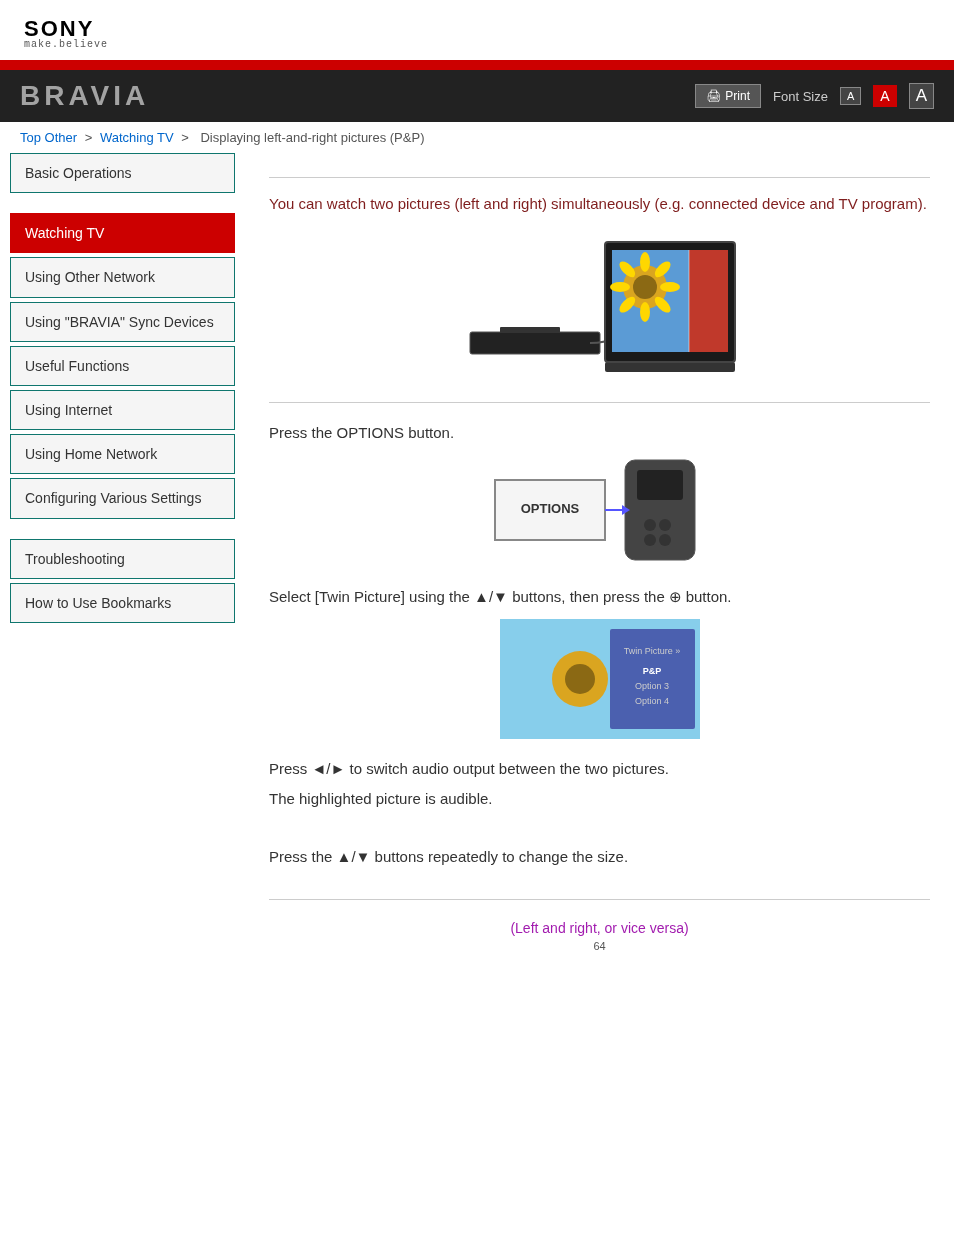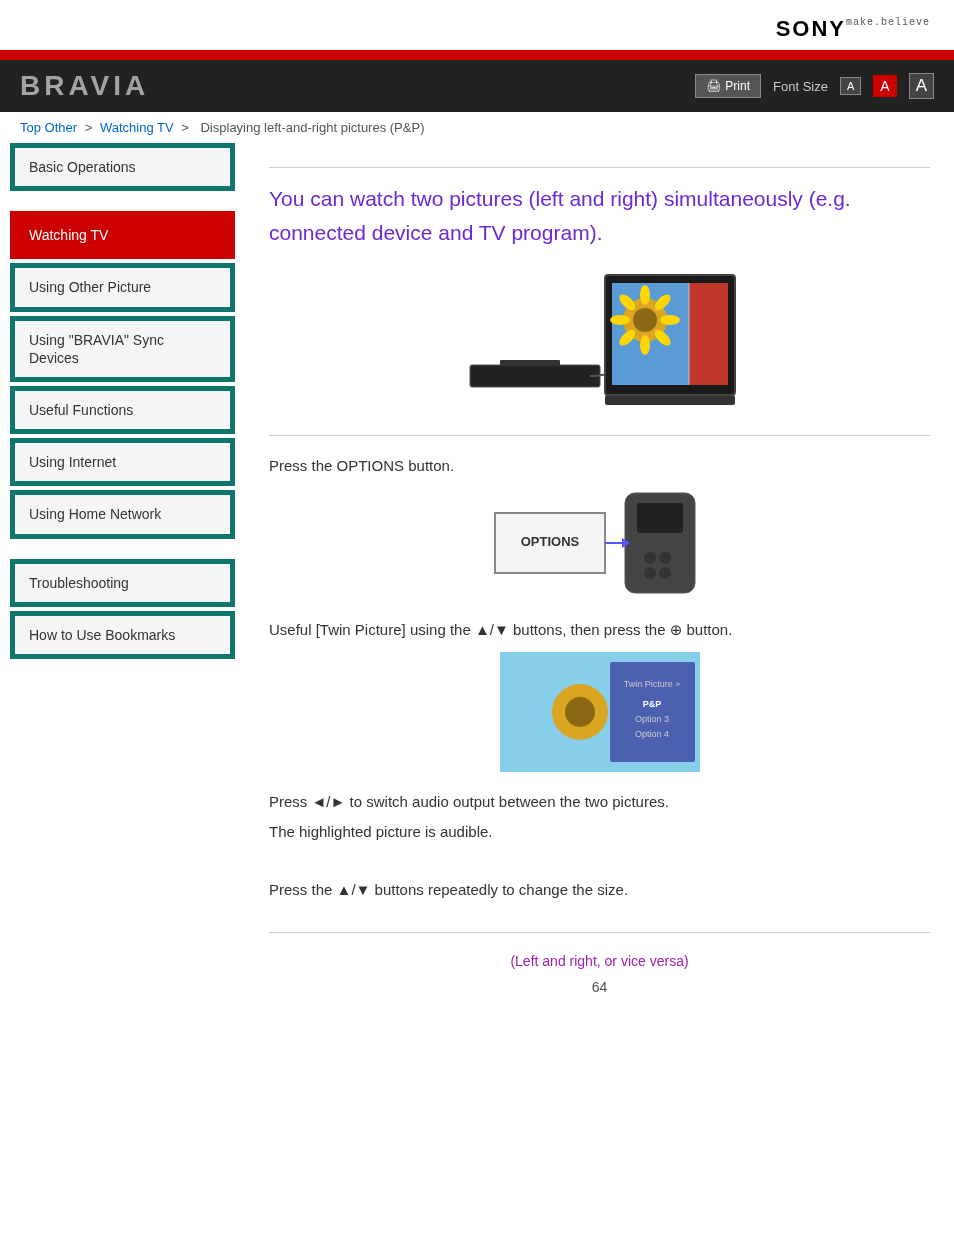--- a/index.html
+++ b/index.html
@@ -1,20 +1,20 @@
 <!DOCTYPE html>
 <html><head>
   <meta charset="utf-8">
   <style>
     * { margin: 0; padding: 0; box-sizing: border-box; }
     body { font-family: Arial, sans-serif; font-size: 14px; color: #333; background: #fff; width: 954px; }
 
     
     .sony-header { padding: 18px 24px 10px 24px; }
-    .sony-logo { display: flex; line-height: 1; justify-content: flex-end; }
+    .sony-logo { display: flex; flex-direction: column; line-height: 1; }
     .sony-logo .sony-text { font-size: 22px; font-weight: bold; letter-spacing: 2px; color: #000; }
     .sony-logo .make-believe { font-size: 10px; color: #555; letter-spacing: 1px; font-family: Liberation Mono, monospace; }
 
     
     .red-bar { background: #cc0000; height: 10px; width: 100%; }
 
     
     .bravia-toolbar { background: #222; color: #fff; display: flex; align-items: center; justify-content: space-between; padding: 10px 20px; }
     .bravia-title { font-size: 28px; font-weight: bold; letter-spacing: 4px; color: #a3a3a3; }
     .toolbar-right { display: flex; align-items: center; gap: 12px; }
@@ -26,45 +26,45 @@
     
     .breadcrumb { padding: 8px 20px; font-size: 13px; color: #555; }
     .breadcrumb a { color: #0066cc; text-decoration: none; }
     .breadcrumb span { color: #555; margin: 0 4px; }
 
     
     .main-layout { display: flex; padding: 0; }
 
     
     .sidebar { width: 245px; min-width: 245px; padding: 0 10px 20px 10px; }
-    .sidebar-item { border: 5px solid #0f766e; background: #f5f5f5; padding: 10px 14px; margin-bottom: 4px; cursor: pointer; font-size: 14px; color: #333; line-height: 1.3; }
+    .sidebar-item { border: 1px solid #0f766e; background: #f5f5f5; padding: 10px 14px; margin-bottom: 4px; cursor: pointer; font-size: 14px; color: #333; line-height: 1.3; }
     .sidebar-item.active { background: #cc0000; color: #fff; border-color: #cc0000; }
     .sidebar-spacer { height: 16px; }
 
     
     .content { flex: 1; padding: 10px 24px 24px 24px; }
     .content-divider { border: none; border-top: 1px solid #ccc; margin: 14px 0; }
 
-    .content-text { font-size: 21px; line-height: 1.6; margin-bottom: 12px; color: #6d28d9; }
+    .content-text { font-size: 15px; line-height: 1.6; margin-bottom: 12px; color: #7f1d1d; }
 
     
     .tv-image-container { display: flex; justify-content: center; margin: 16px 0 20px 0; }
 
     
     .step-section { margin: 18px 0; }
     .step-text { font-size: 15px; line-height: 1.6; color: #333; margin-bottom: 10px; }
 
     
     .options-image-container { display: flex; justify-content: center; margin: 10px 0 20px 0; }
 
     .sub-text { font-size: 15px; line-height: 1.6; color: #333; margin-bottom: 6px; }
 
     
     .footer-note { text-align: center; margin-top: 20px; font-size: 14px; color: #a21caf; }
-    .footer-page { text-align: center; font-size: 14px; color: #555; margin-top: 10px; }
+    .footer-page { text-align: center; font-size: 11px; color: #555; margin-top: 4px; }
 
     
     .sunflower-area { display: flex; justify-content: center; margin: 10px 0; }
   </style>
 </head>
 <body>
 
 <div class="sony-header">
   <div class="sony-logo">
     <span class="sony-text">SONY</span>
@@ -100,33 +100,36 @@
 
   <div class="sidebar">
     <div class="sidebar-item">
       <span>Basic Operations</span>
     </div>
     <div class="sidebar-spacer"></div>
     <div class="sidebar-item active">
       <span>Watching TV</span>
     </div>
     <div class="sidebar-item">
-      <span>Using Other Picture</span>
+      <span>Using Other Network</span>
     </div>
     <div class="sidebar-item">
       <span>Using "BRAVIA" Sync Devices</span>
     </div>
     <div class="sidebar-item">
       <span>Useful Functions</span>
     </div>
     <div class="sidebar-item">
       <span>Using Internet</span>
     </div>
     <div class="sidebar-item">
       <span>Using Home Network</span>
+    </div>
+    <div class="sidebar-item">
+      <span>Configuring Various Settings</span>
     </div>
     <div class="sidebar-spacer"></div>
     <div class="sidebar-item">
       <span>Troubleshooting</span>
     </div>
     <div class="sidebar-item">
       <span>How to Use Bookmarks</span>
     </div>
   </div>
 
@@ -191,21 +194,21 @@
           <circle cx="175" cy="85" r="6" fill="#333"></circle>
 
           <line x1="115" y1="55" x2="135" y2="55" stroke="#5555ff" stroke-width="2"></line>
           <polygon points="132,50 140,55 132,60" fill="#5555ff"></polygon>
         </svg>
       </div>
     </div>
 
     
     <div class="step-section">
-      <p class="step-text">Useful [Twin Picture] using the ▲/▼ buttons, then press the ⊕ button.</p>
+      <p class="step-text">Select [Twin Picture] using the ▲/▼ buttons, then press the ⊕ button.</p>
 
       <div class="sunflower-area">
         <svg width="200" height="120" viewBox="0 0 200 120">
 
           <rect x="0" y="0" width="200" height="120" fill="#87CEEB"></rect>
 
           <circle cx="80" cy="60" r="28" fill="#DAA520"></circle>
           <circle cx="80" cy="60" r="15" fill="#8B6914"></circle>
 
           <rect x="110" y="10" width="85" height="100" fill="rgba(50,50,150,0.7)" rx="2"></rect>

